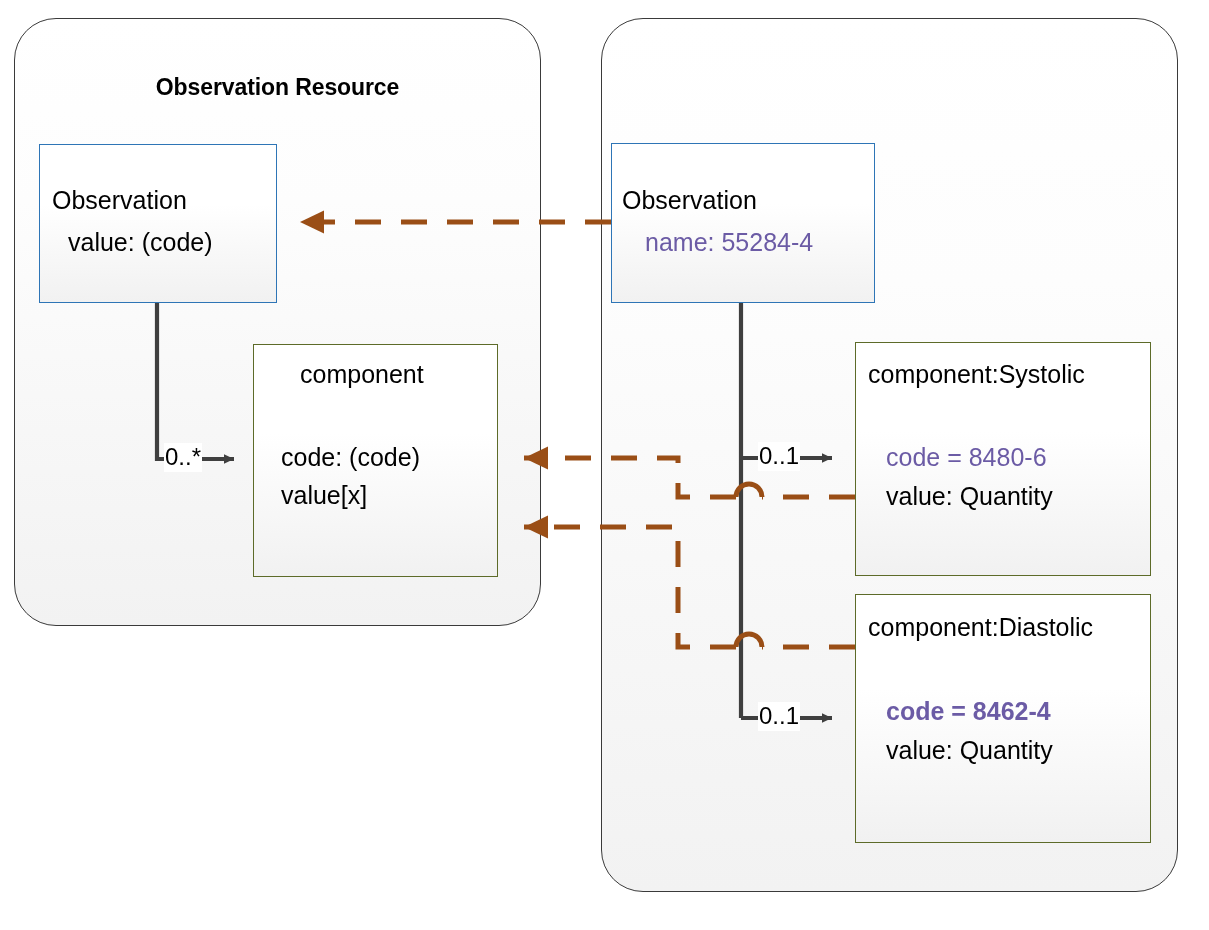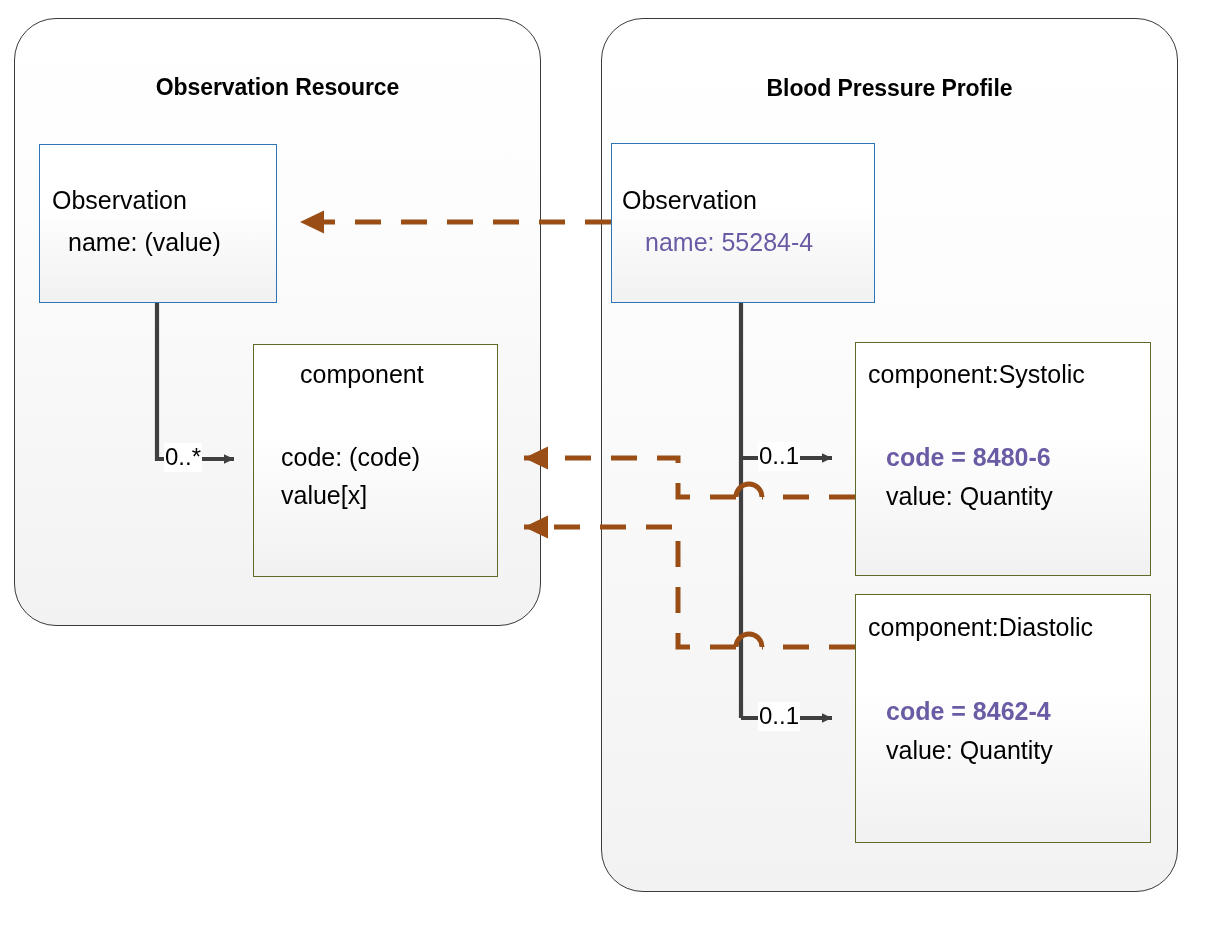--- a/index.html
+++ b/index.html
@@ -85,21 +85,20 @@
 </style>
 </head>
 <body>
 
 <div id="diagram">
 
   <div class="package" id="pkg-observation-resource"></div>
   <div class="package" id="pkg-blood-pressure"></div>
 
   <div class="package-title" style="left:14px; width:527px; top:74px;">Observation Resource</div>
-  <div class="package-title" style="left:601px; width:577px; top:75px;">Blood Pressure Profile</div>
 
   <svg class="layer" viewBox="0 0 1209 930">
     <defs>
       <marker id="arrow-dark" markerWidth="11" markerHeight="11" refX="10.4" refY="5.5" orient="auto" markerUnits="userSpaceOnUse">
         <path d="M0,0.6 L10.4,5.5 L0,10.4 Z" fill="#3f3f3f"></path>
       </marker>
       <marker id="arrow-brown" markerWidth="26" markerHeight="26" refX="24.5" refY="13" orient="auto" markerUnits="userSpaceOnUse">
         <path d="M0.5,1.5 L24.5,13 L0.5,24.5 Z" fill="#9a4e16"></path>
       </marker>
     </defs>
@@ -128,34 +127,34 @@
 
     <g>
       <path d="M855,647 L762,647" fill="none" stroke="#9a4e16" stroke-width="5" stroke-dasharray="26,20"></path>
       <path d="M762,647 A13,13 0 0 0 736,647" fill="none" stroke="#9a4e16" stroke-width="5"></path>
       <path d="M736,647 L678,647 L678,527 L524,527" fill="none" stroke="#9a4e16" stroke-width="5" stroke-dasharray="26,20" marker-end="url(#arrow-brown)"></path>
     </g>
   </svg>
 
   <div class="classbox blue" id="cb-observation-base" style="left:39px; top:144px; width:238px; height:159px;"></div>
   <div class="cb-title" style="left:52px; top:188px;">Observation</div>
-  <div class="cb-attr" style="left:68px; top:228px;">name: (value)</div>
+  <div class="cb-attr" style="left:68px; top:228px;">value: (code)</div>
 
   <div class="classbox olive" id="cb-component-base" style="left:253px; top:344px; width:245px; height:233px;"></div>
   <div class="cb-title" style="left:268px; top:362px;margin-left:32px;">component</div>
   <div class="cb-attr" style="left:281px; top:443px;">code: (code)</div>
   <div class="cb-attr" style="left:281px; top:481px;">value[x]</div>
 
   <div class="classbox blue" id="cb-observation-profile" style="left:611px; top:143px; width:264px; height:160px;"></div>
   <div class="cb-title" style="left:622px; top:188px;">Observation</div>
   <div class="cb-attr accent" style="left:645px; top:228px;text-align:right;">name: 55284-4</div>
 
   <div class="classbox olive" id="cb-component-systolic" style="left:855px; top:342px; width:296px; height:234px;"></div>
   <div class="cb-title" style="left:868px; top:362px;">component:Systolic</div>
-  <div class="cb-attr accent" style="left:886px; top:443px;font-weight:bold;">code = 8480-6</div>
+  <div class="cb-attr accent" style="left:886px; top:443px;">code = 8480-6</div>
   <div class="cb-attr" style="left:886px; top:482px;">value: Quantity</div>
 
   <div class="classbox olive" id="cb-component-diastolic" style="left:855px; top:594px; width:296px; height:249px;"></div>
   <div class="cb-title" style="left:868px; top:615px;">component:Diastolic</div>
   <div class="cb-attr accent" style="left:886px; top:697px;font-weight:bold;">code = 8462-4</div>
   <div class="cb-attr" style="left:886px; top:736px;">value: Quantity</div>
 
   <div class="mult" style="left:164px; top:443px;">0..*</div>
   <div class="mult" style="left:758px; top:442px;">0..1</div>
   <div class="mult" style="left:758px; top:702px;">0..1</div>

